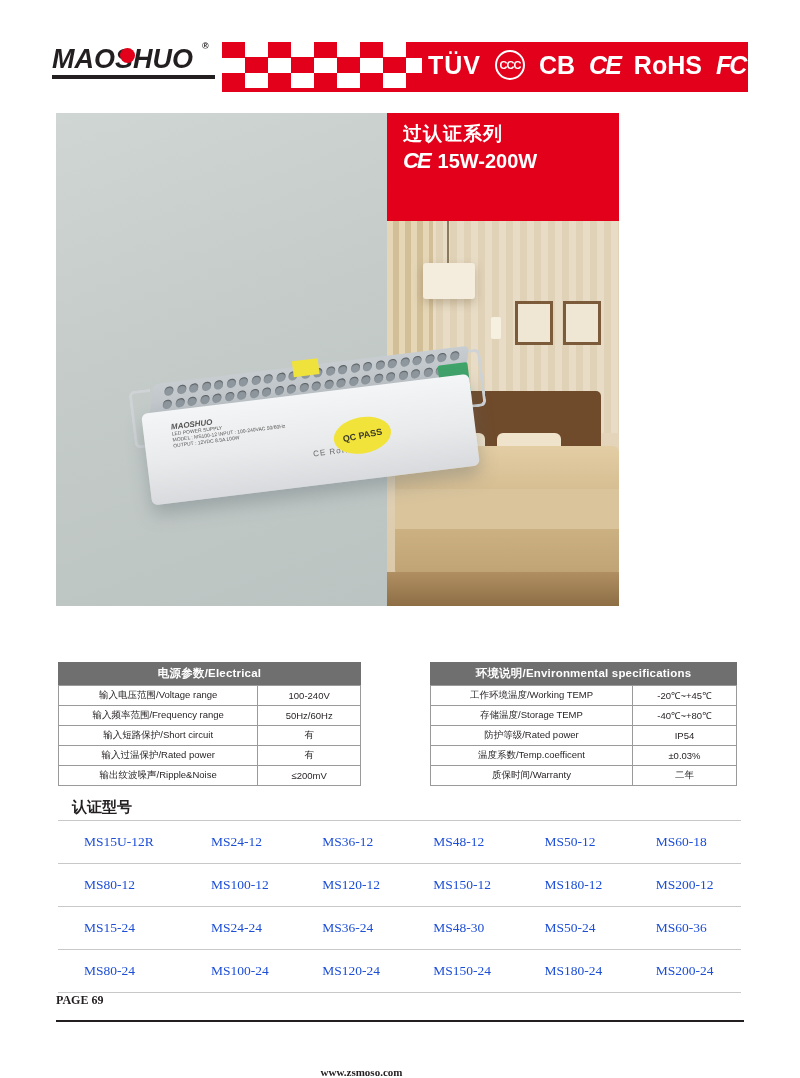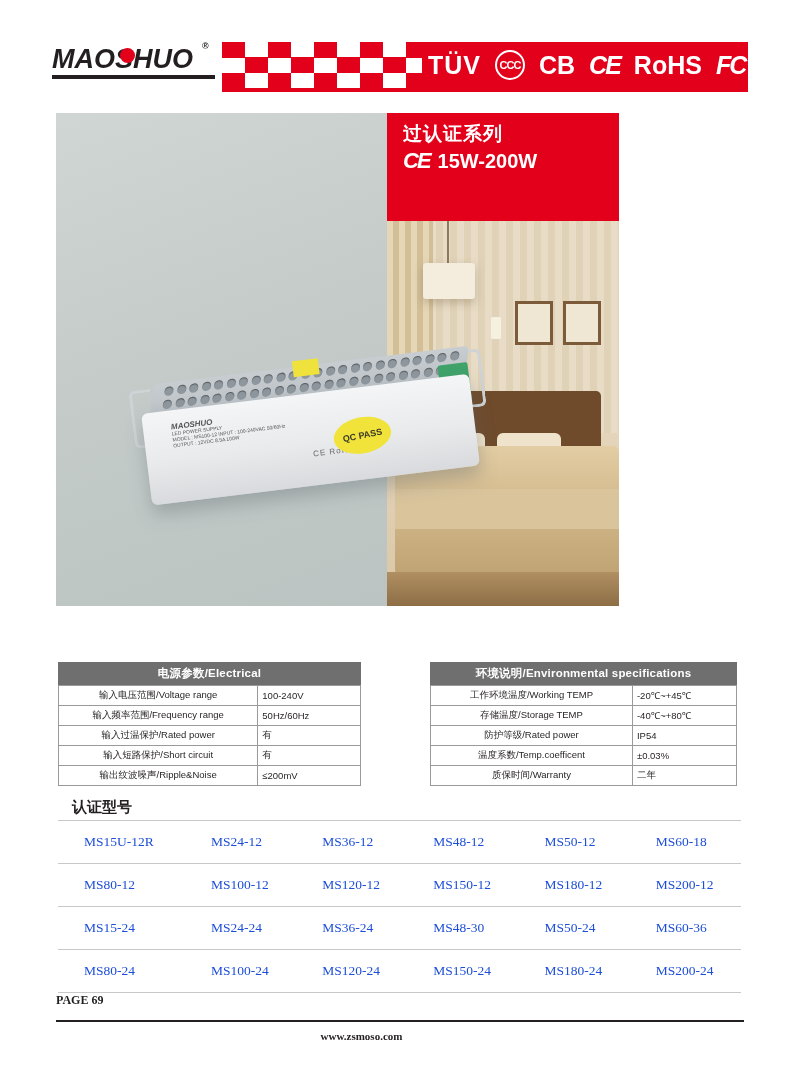--- a/index.html
+++ b/index.html
@@ -163,21 +163,21 @@
   .spec-head {
     background:#6f6f6f; color:#fff; text-align:center;
     font-size:11.5px; font-weight:bold; padding:4px 0; letter-spacing:.2px;
   }
   table.spec { width:100%; border-collapse: collapse; }
   table.spec td {
     border:1px solid #9a9a9a; font-size:9.5px; padding:3px 4px; height:19px;
     color:#231f20;
   }
   table.spec td.k { width:66%; text-align:center; }
-  table.spec td.v { width:34%; }
+  table.spec td.v { width:34%; text-align:center; }
 
   
   .models-title {
     position:absolute; left:72px; top:798px; font-size:15px; font-weight:bold; color:#231f20;
   }
   .models {
     position:absolute; left:58px; top:820px; width:683px;
   }
   .models table { width:100%; border-collapse: collapse; }
   .models td {
@@ -189,21 +189,21 @@
 
   
   .footer-line {
     position:absolute; left:56px; top:1020px; width:688px; height:2px; background:#231f20;
   }
   .footer-page {
     position:absolute; left:56px; top:993px; font-size:12px; font-weight:bold;
     font-family:"Liberation Serif", serif;
   }
   .footer-url {
-    position:absolute; left:0; top:1030px; width:723px; text-align:center;
+    position:absolute; left:0; top:1066px; width:723px; text-align:center;
     font-size:11px; font-weight:bold; font-family:"Liberation Serif", serif;
   }
 </style>
 </head>
 <body>
 
 <div class="header">
   <div class="logo-wrap">
     <div class="logo-text">MAOSHUO</div>
     <div class="logo-dot"></div>
@@ -362,25 +362,25 @@
     <tbody id="elec-body">
         <tr>
           <td class="k">输入电压范围/Voltage range</td>
           <td class="v">100-240V</td>
         </tr>
         <tr>
           <td class="k">输入频率范围/Frequency range</td>
           <td class="v">50Hz/60Hz</td>
         </tr>
         <tr>
+          <td class="k">输入短路保护/Short circuit</td>
+          <td class="v">有</td>
+        </tr>
+        <tr>
           <td class="k">输入过温保护/Rated power</td>
-          <td class="v">有</td>
-        </tr>
-        <tr>
-          <td class="k">输入短路保护/Short circuit</td>
           <td class="v">有</td>
         </tr>
         <tr>
           <td class="k">输出纹波噪声/Ripple&amp;Noise</td>
           <td class="v">≤200mV</td>
         </tr>
       </tbody>
   </table>
 </div>
 

